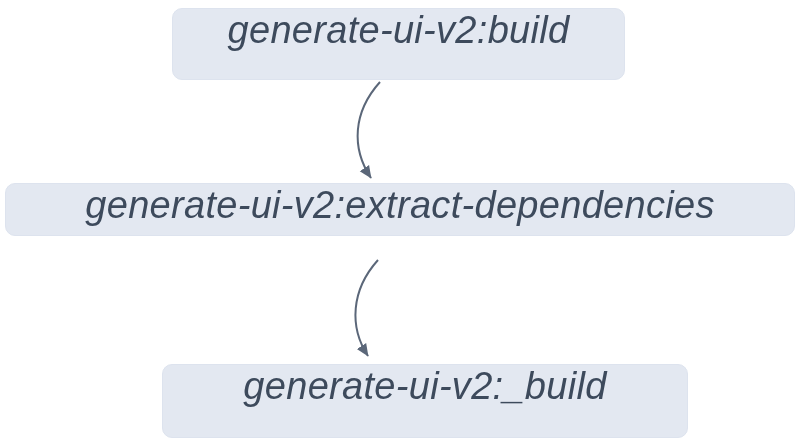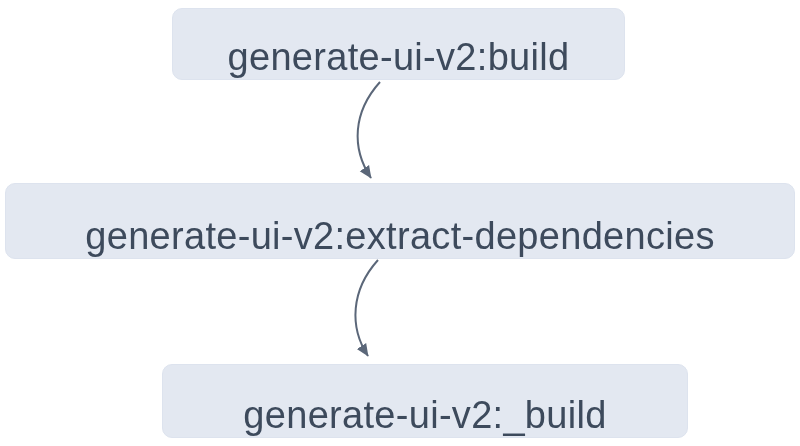--- a/index.html
+++ b/index.html
@@ -18,34 +18,35 @@
   .edge-layer {
     position: absolute;
     inset: 0;
     width: 800px;
     height: 446px;
     pointer-events: none;
   }
   .node {
     position: absolute;
     display: flex;
-    align-items: flex-end;
+    align-items: flex-start;
     justify-content: center;
     background: #e3e8f1;
     border: 1px solid #dde3ee;
     border-radius: 10px;
     color: #3d4a5c;
     font-size: 38px;
     letter-spacing: 0.3px;
     white-space: nowrap;
     box-sizing: border-box;
     cursor: pointer;
+    font-style: italic;
   }
   .node-top    { left: 172px; top: 8px;   width: 453px; height: 72px; }
-  .node-middle { left: 5px;   top: 183px; width: 790px; height: 76px; }
+  .node-middle { left: 5px;   top: 183px; width: 790px; height: 53px; }
   .node-bottom { left: 162px; top: 364px; width: 526px; height: 74px; }
 </style>
 </head>
 <body>
 
 <div class="canvas">
 
   <svg class="edge-layer" viewBox="0 0 800 446" xmlns="http://www.w3.org/2000/svg">
     <defs>
       <marker id="arrowhead" markerWidth="7" markerHeight="7" viewBox="0 0 10 10" refX="8.5" refY="5" orient="auto" markerUnits="strokeWidth">

